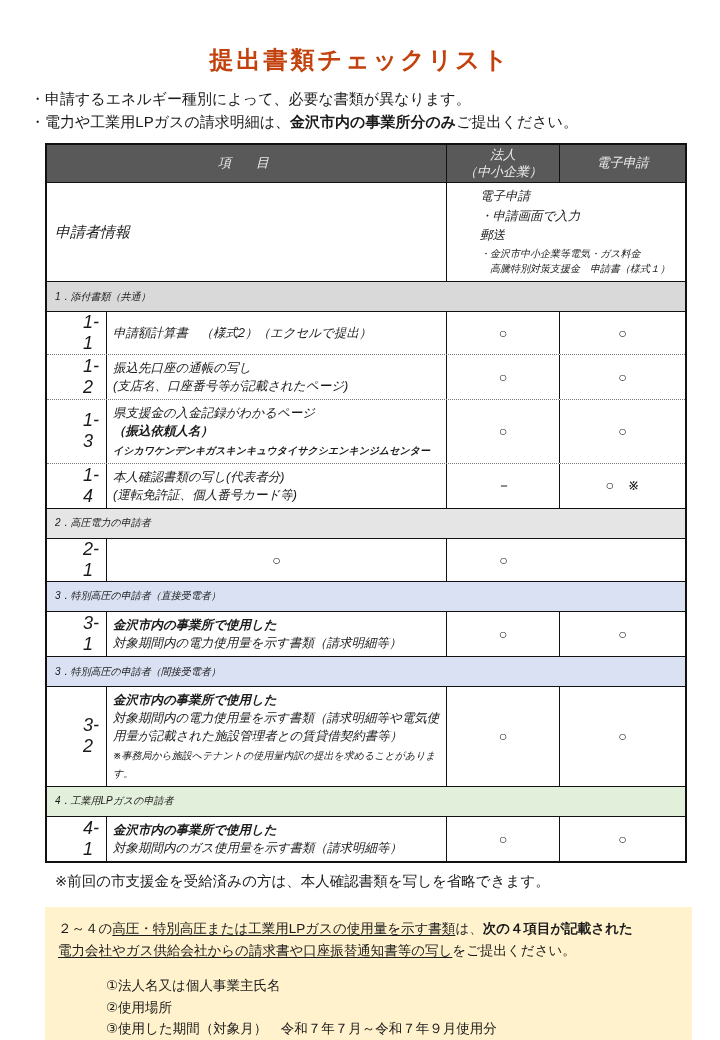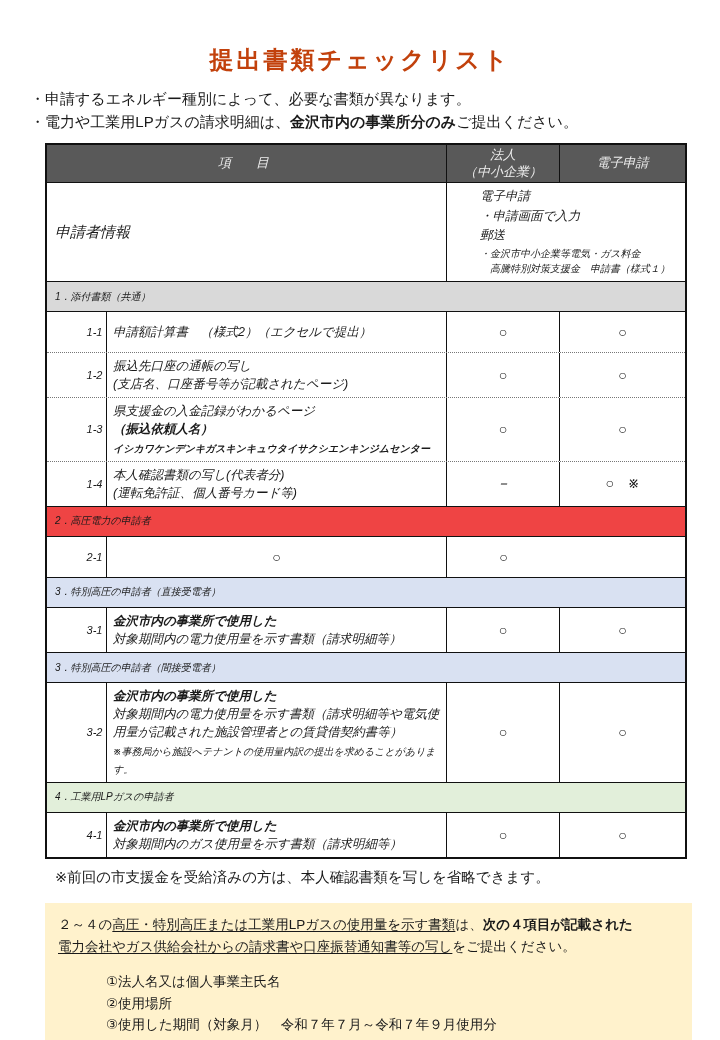--- a/index.html
+++ b/index.html
@@ -40,21 +40,21 @@
   .secbar{
     border-top:1px solid #111;box-sizing:border-box;min-height:30px;
     display:flex;align-items:center;padding:4px 8px;font-size:10px;
   }
   .row{
     display:grid;grid-template-columns:60px 340px 113px 1fr;
     border-top:1px solid #111;min-height:40px;
   }
   .row.dotted{border-top:1px dotted #777;}
   .row .code{
-    display:flex;align-items:center;justify-content:center;font-size:11px;
+    display:flex;align-items:center;justify-content:center;font-size:18px;
     border-right:1px solid #111;
     margin-left:36px;
   }
   .row .desc{
     padding:4px 6px;font-size:12.5px;line-height:1.45;border-right:1px solid #111;
     display:flex;flex-direction:column;justify-content:center;
   }
   .row .mark{display:flex;align-items:center;justify-content:center;font-size:14px;}
   .row .mark.corp{border-right:1px solid #111;}
   .sm{font-size:10px;}
@@ -132,21 +132,21 @@
         </div>
         <div class="row dotted">
           <div class="code">1-4</div>
           <div class="desc">
             <div class="line"><span>本人確認書類の写し(代表者分)</span></div>
             <div class="line"><span>(運転免許証、個人番号カード等)</span></div>
           </div>
           <div class="mark corp">－</div>
           <div class="mark ind">○　※</div>
         </div>
-        <div class="secbar" style="background: #ef4444;">2．高圧電力の申請者</div>
+        <div class="secbar" style="background: #e5e5e5;">2．高圧電力の申請者</div>
         <div class="row">
           <div class="code">2-1</div>
           <div class="mark corp">○</div>
           <div class="mark ind">○</div>
         </div>
         <div class="secbar" style="background: rgb(217, 225, 242);">3．特別高圧の申請者（直接受電者）</div>
         <div class="row">
           <div class="code">3-1</div>
           <div class="desc">
             <div class="line"><span class="b ">金沢市内の事業所で使用した</span></div>

